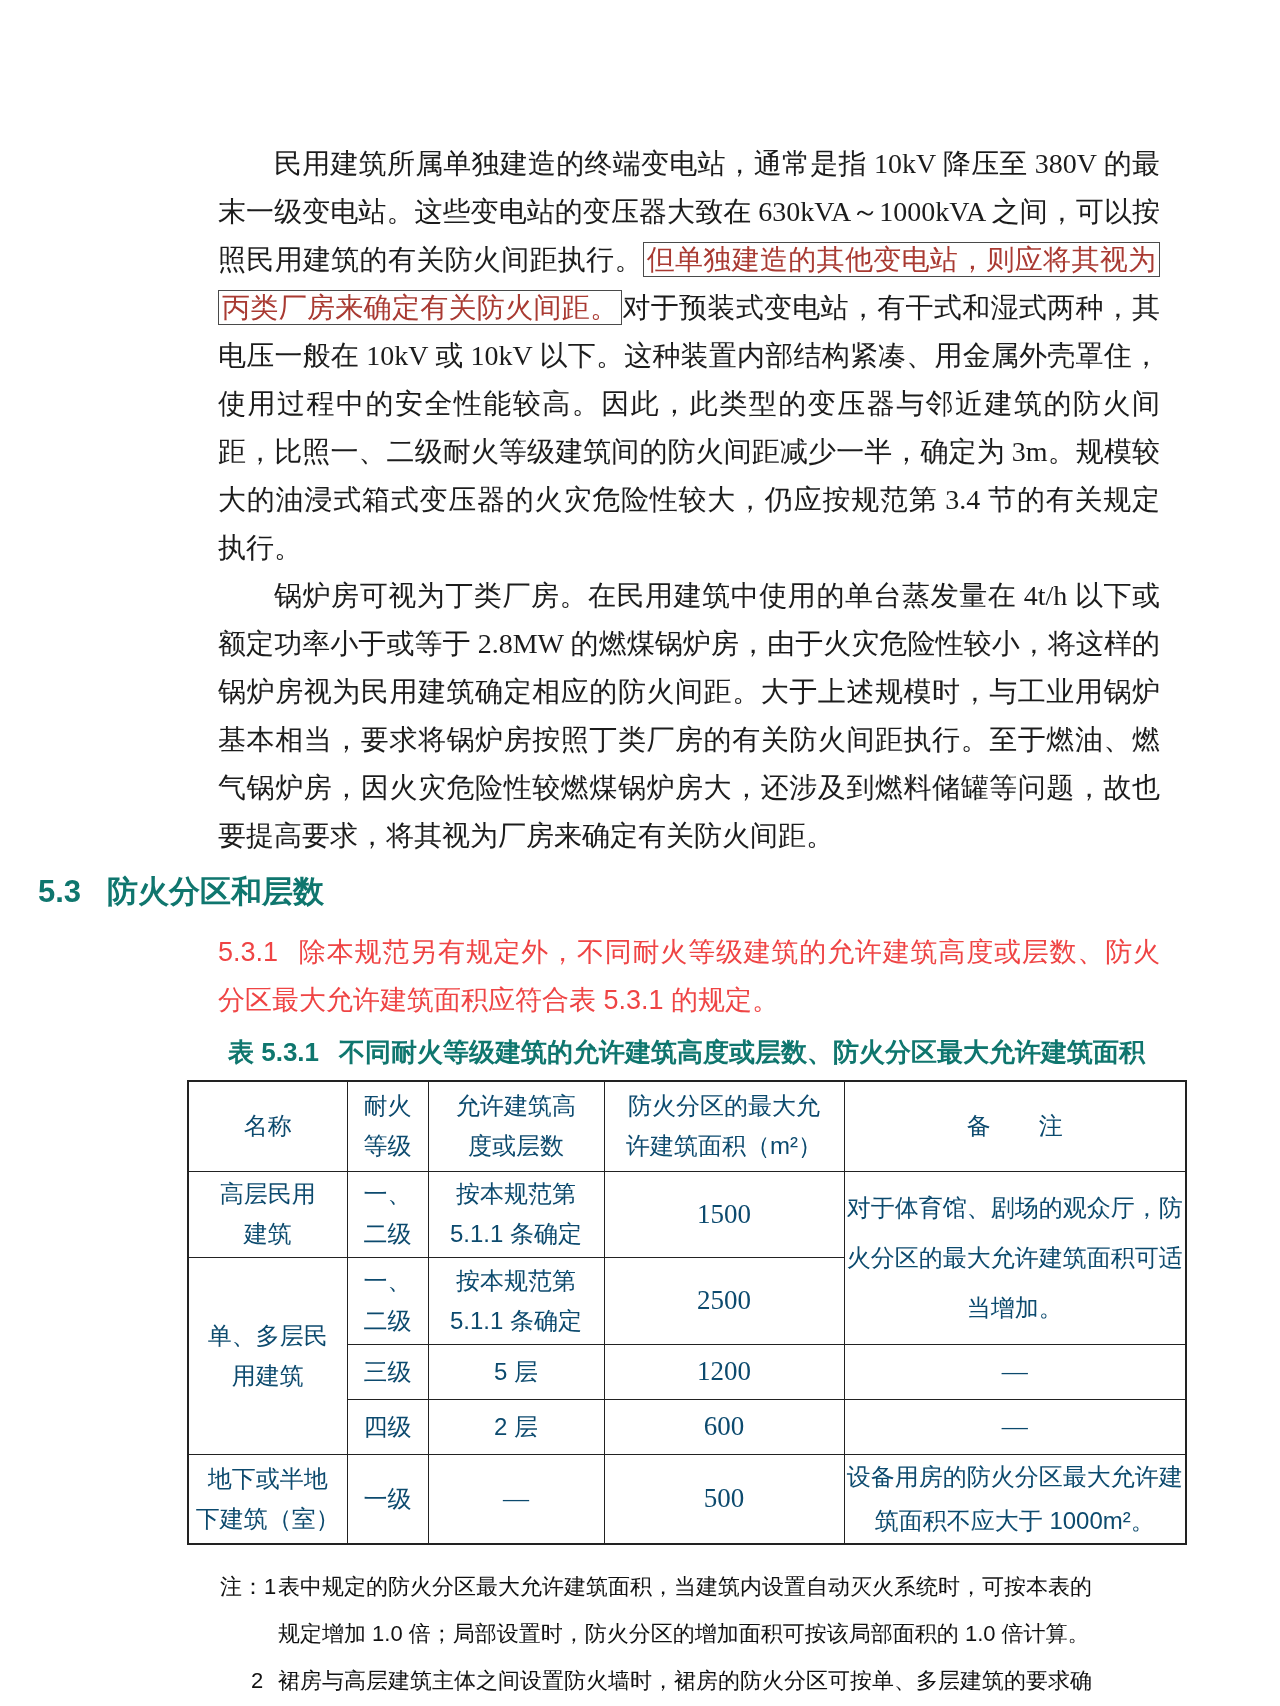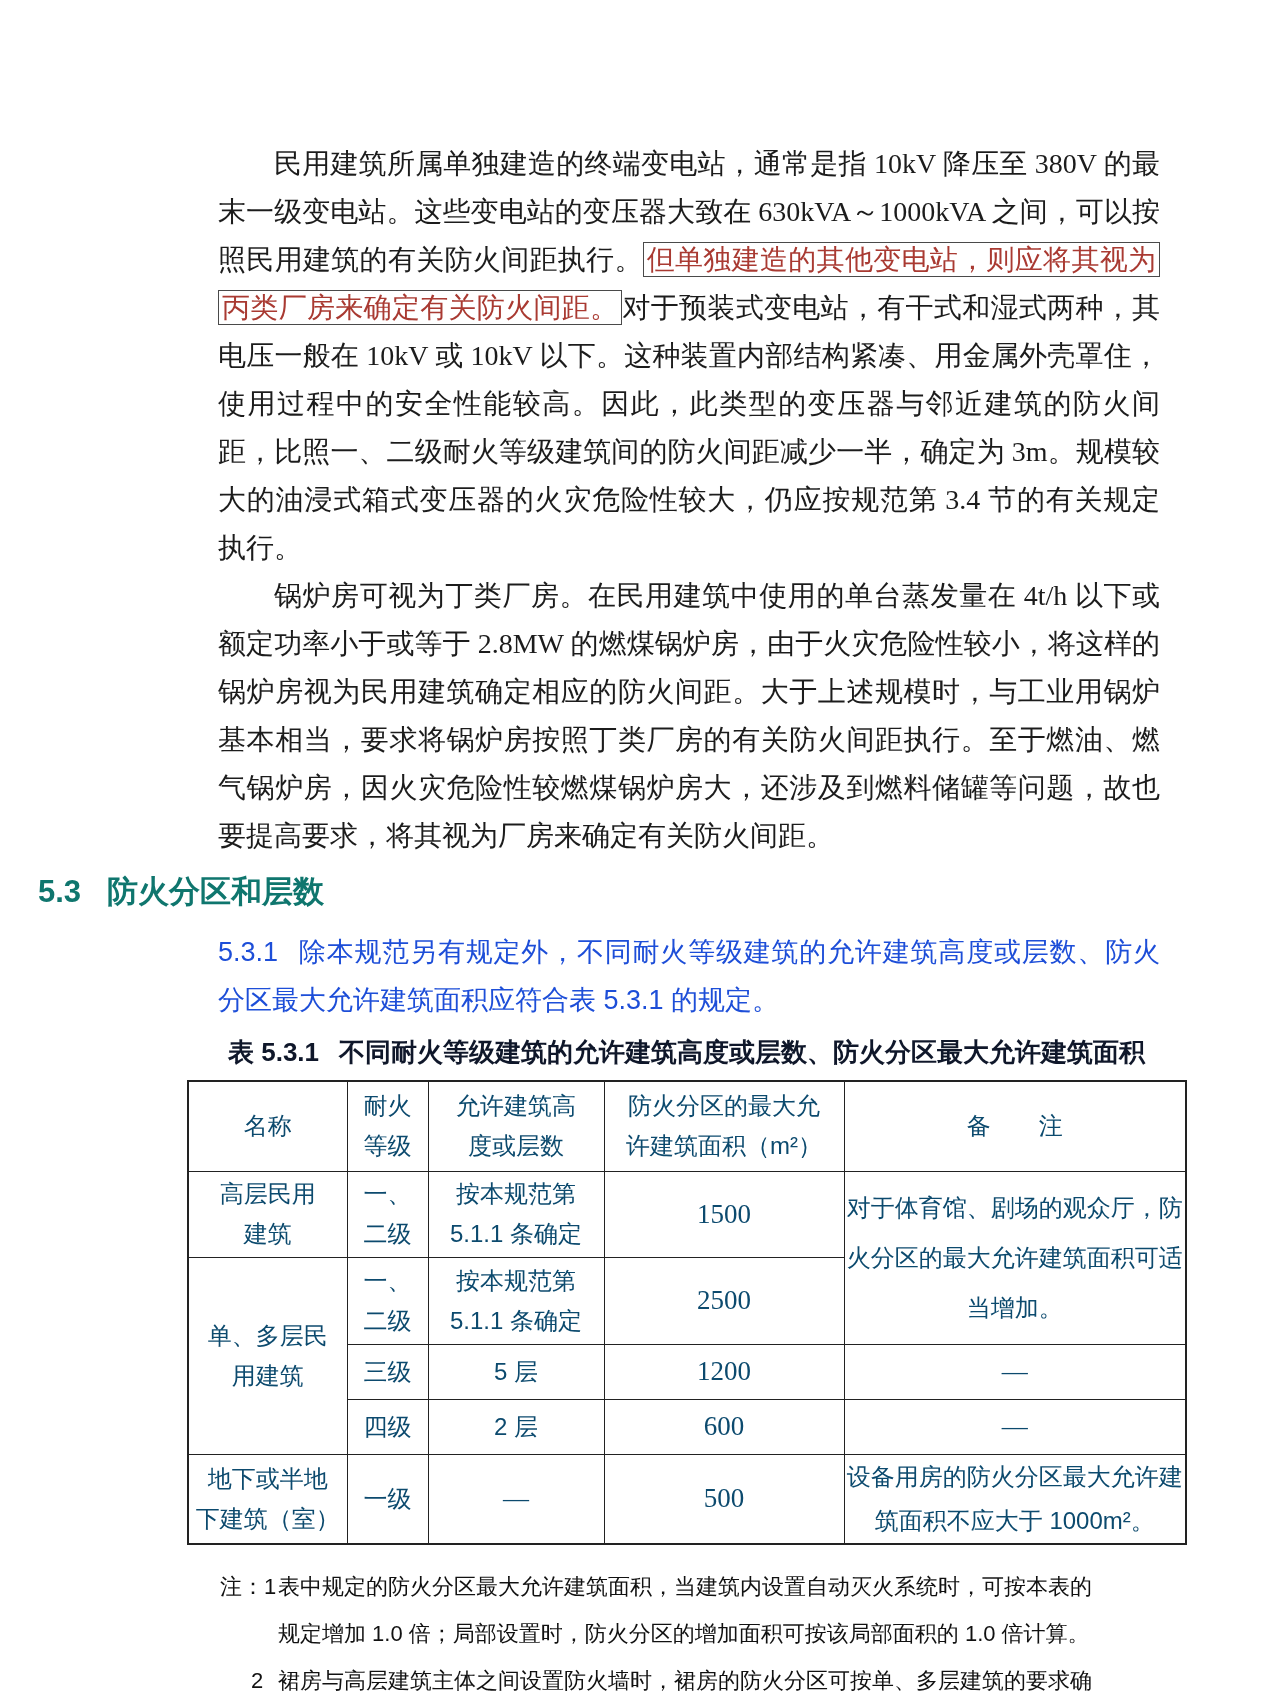--- a/index.html
+++ b/index.html
@@ -43,31 +43,31 @@
   }
   .section-heading .num{margin-right:26px;}
   
   .clause{
     margin:12px 0 0 180px;
     width:942px;
     font-family:"Liberation Sans", sans-serif;
     font-size:27px;
     line-height:48px;
     text-align:justify;
-    color:#1d4ed8;
+    color:#ef4444;
   }
   .clause .num{margin-right:20px;}
   
   .table-caption{
     margin:6px 0 0 190px;
     font-family:"Liberation Sans", sans-serif;
     font-weight:bold;
     font-size:26px;
     line-height:44px;
-    color:#0f172a;
+    color:#0f766e;
   }
   .table-caption .cap-num{margin-right:20px;}
   
   table.fire-table{
     margin:6px 8px 0 149px;
     width:998px;
     border-collapse:collapse;
     table-layout:fixed;
     font-family:"Liberation Sans", sans-serif;
     font-size:24px;

